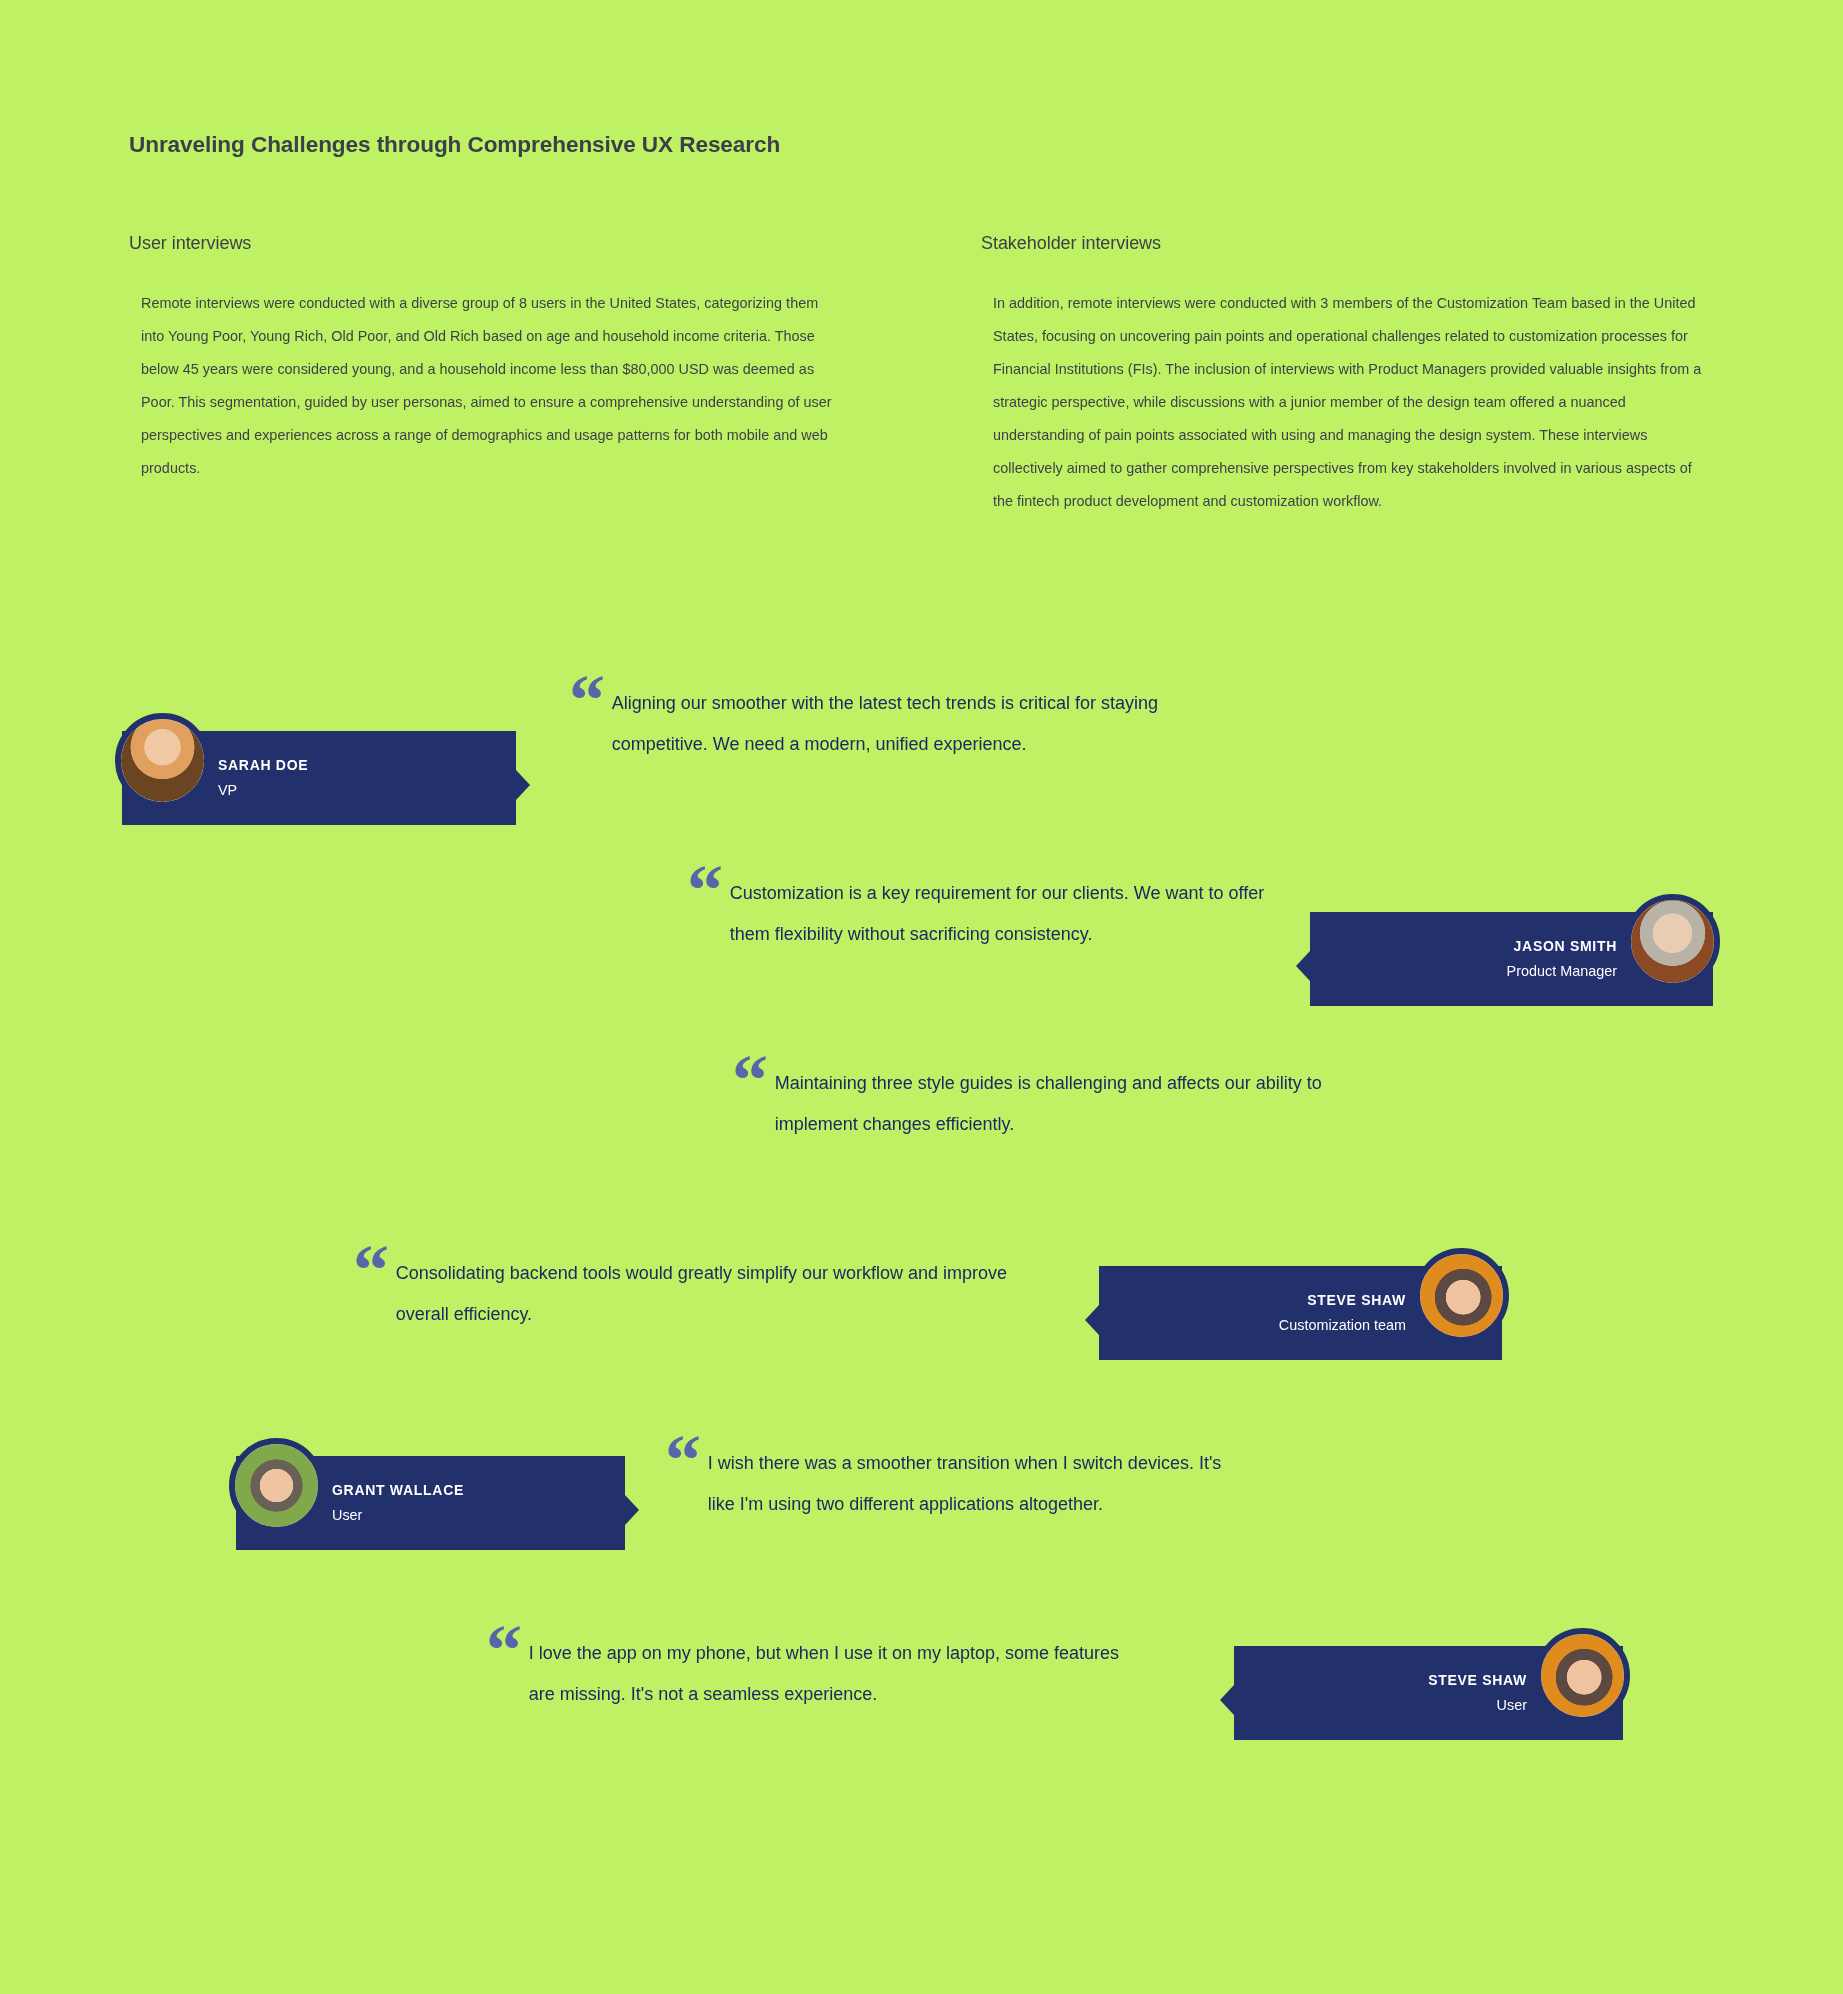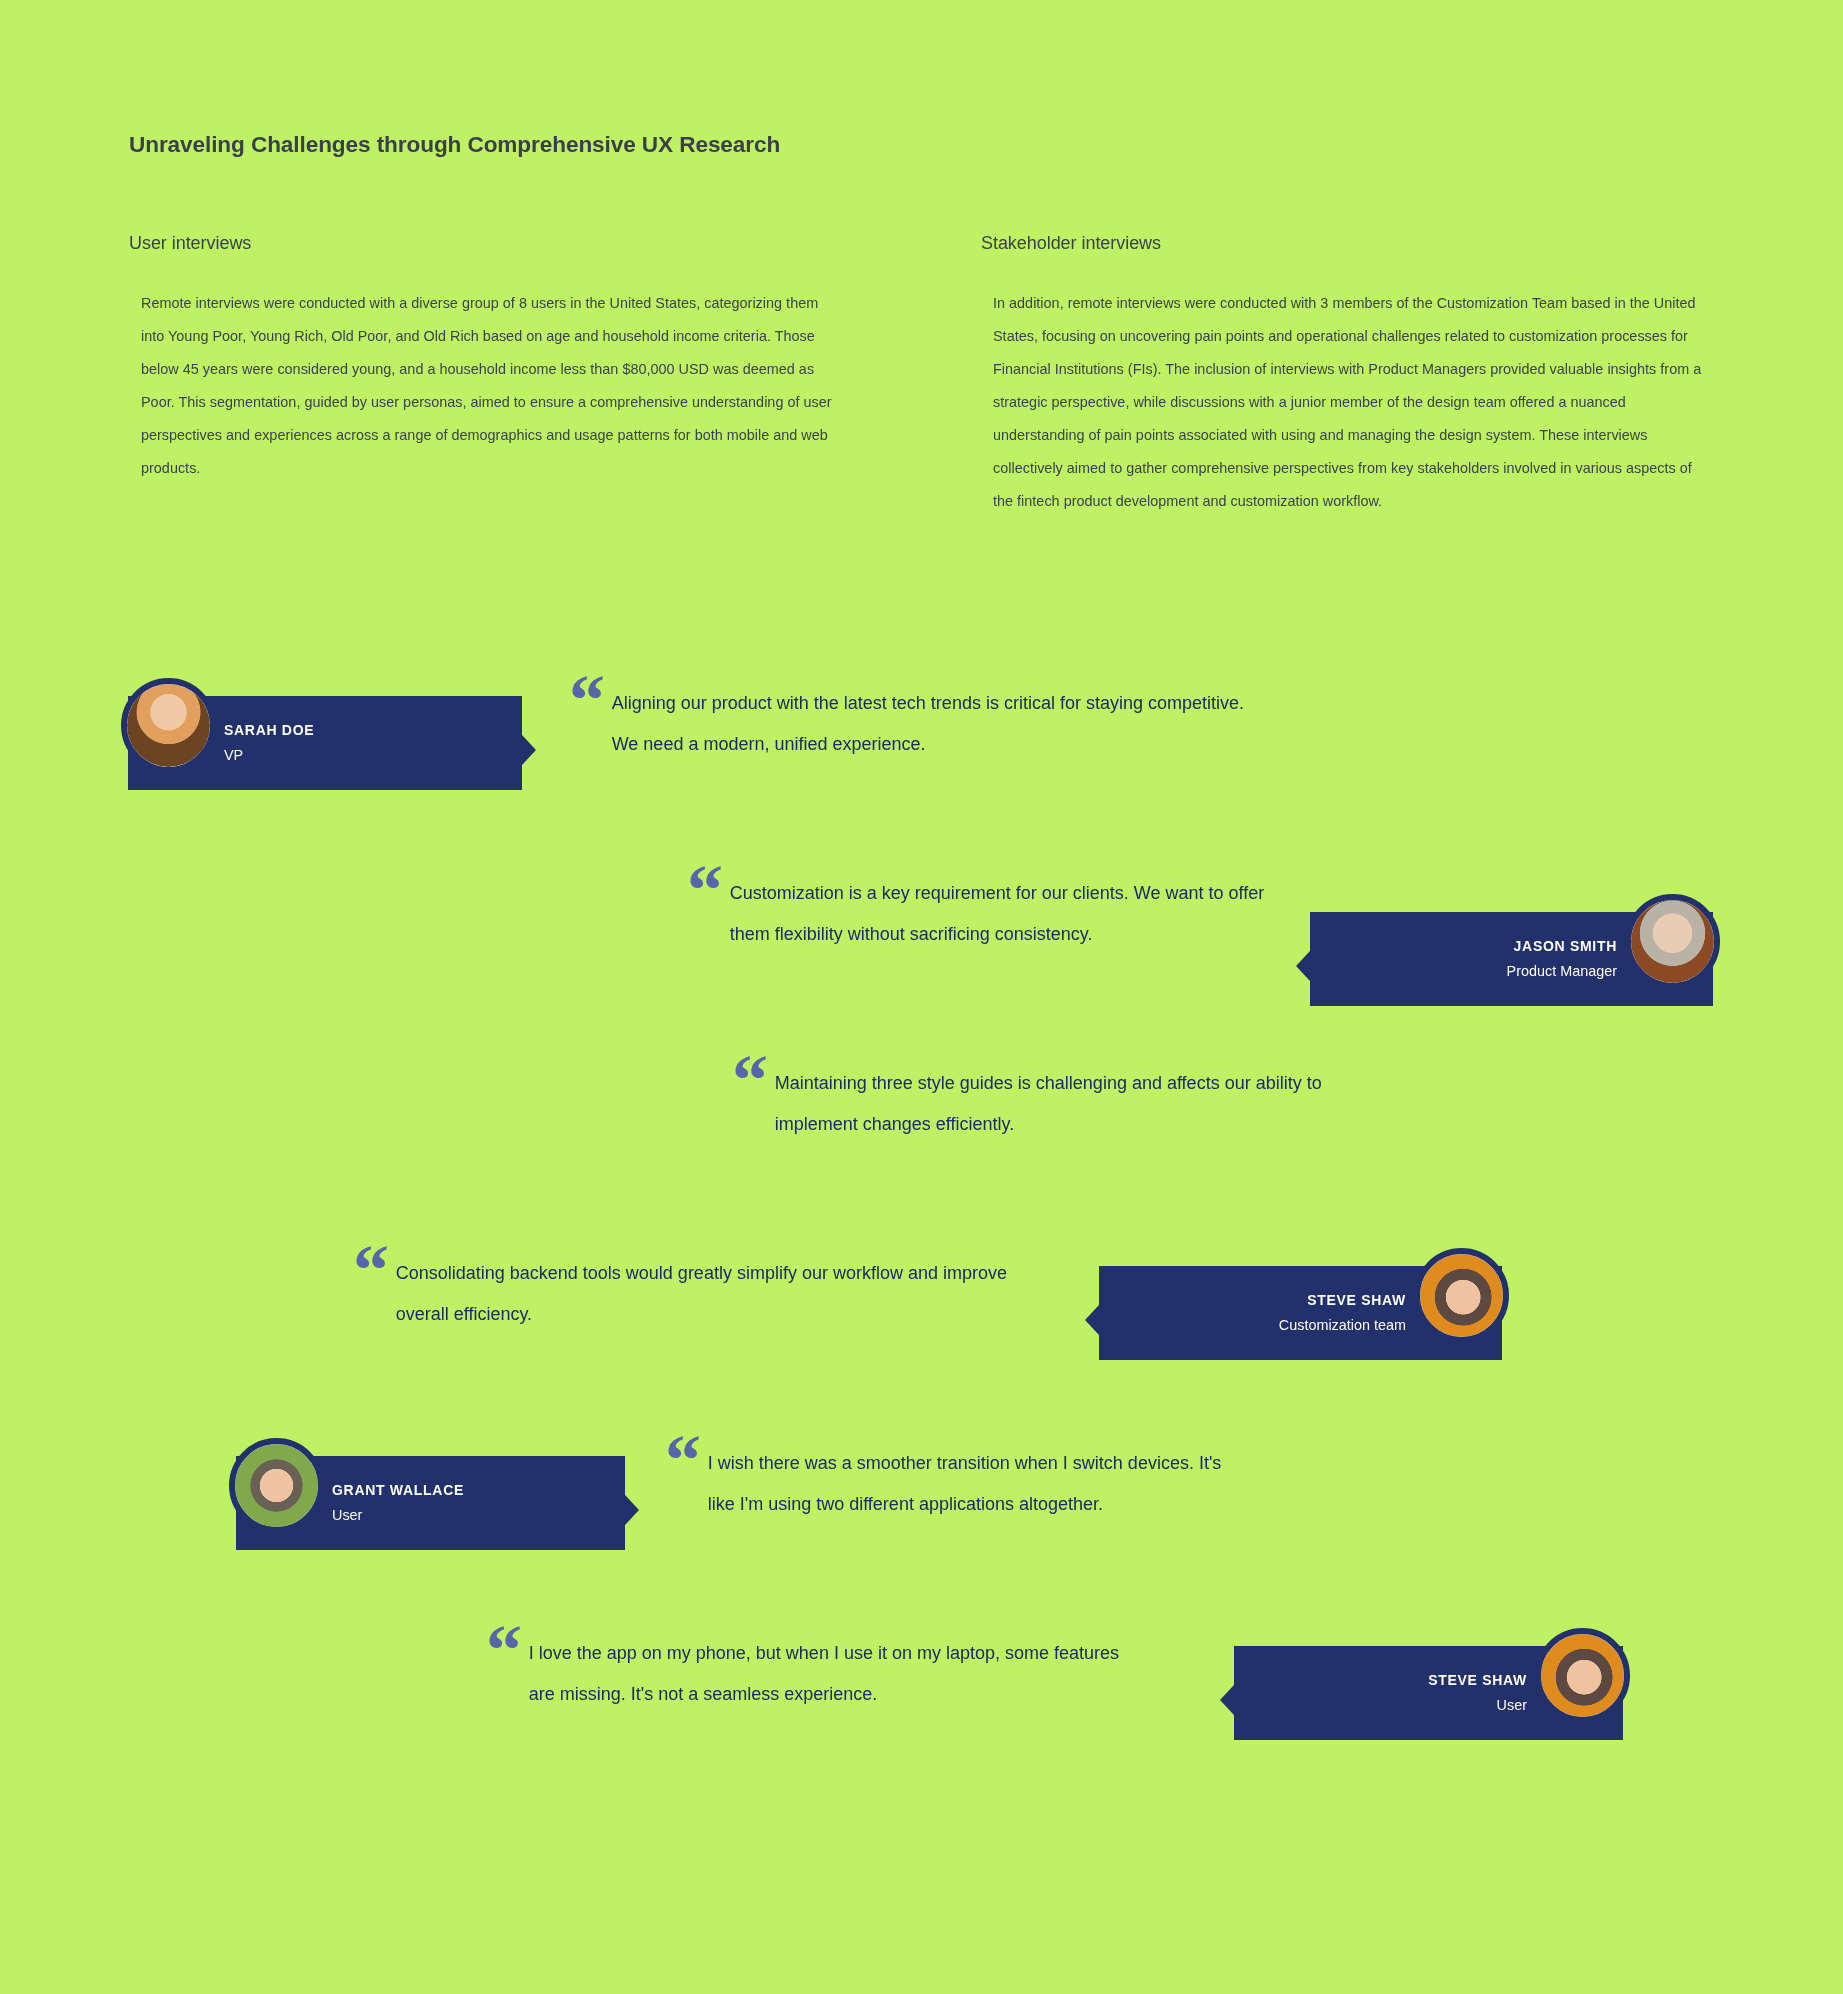--- a/index.html
+++ b/index.html
@@ -176,33 +176,33 @@
     <p class="col-body">Remote interviews were conducted with a diverse group of 8 users in the United States, categorizing them into Young Poor, Young Rich, Old Poor, and Old Rich based on age and household income criteria. Those below 45 years were considered young, and a household income less than $80,000 USD was deemed as Poor. This segmentation, guided by user personas, aimed to ensure a comprehensive understanding of user perspectives and experiences across a range of demographics and usage patterns for both mobile and web products.</p>
   </div>
 
   <div class="col col-right">
     <h2 class="col-heading">Stakeholder interviews</h2>
     <p class="col-body">In addition, remote interviews were conducted with 3 members of the Customization Team based in the United States, focusing on uncovering pain points and operational challenges related to customization processes for Financial Institutions (FIs). The inclusion of interviews with Product Managers provided valuable insights from a strategic perspective, while discussions with a junior member of the design team offered a nuanced understanding of pain points associated with using and managing the design system. These interviews collectively aimed to gather comprehensive perspectives from key stakeholders involved in various aspects of the fintech product development and customization workflow.</p>
   </div>
 
   <div class="testimonials">
       <div class="row">
-        <div class="card card-left" style="left: 128px; width: 394px;">
+        <div class="card card-left" style="left: 122px; width: 394px; margin-top: 35px;">
           <div class="plaque" style="left: 0px; width: 394px; padding-left: 96px; padding-right: 22px;">
             <div class="name">SARAH DOE</div>
             <div class="role">VP</div>
           </div>
           <div class="notch" style="left: 394px;"></div>
           <div class="avatar" style="left: -7.2px;">
             <div class="face" style="background: radial-gradient(circle at 50% 34%, rgb(240, 201, 164) 0px, rgb(240, 201, 164) 26%, rgb(226, 160, 95) 27%, rgb(226, 160, 95) 46%, rgb(107, 68, 34) 47%, rgb(107, 68, 34) 100%);"></div>
           </div>
         </div>
         <div class="quote" style="left: 569px; width: 682px;">
           <span class="quote-mark">“</span>
-          <div class="quote-text">Aligning our product with the latest tech trends is critical for staying competitive. We need a modern, unified experience.</div>
+          <div class="quote-text">Aligning our smoother with the latest tech trends is critical for staying competitive. We need a modern, unified experience.</div>
         </div>
       </div>
       <div class="row">
         <div class="card card-right" style="left: 1310px; width: 403px; margin-top: 26px;">
           <div class="plaque" style="left: 0px; width: 403px; padding-left: 22px; padding-right: 96px;">
             <div class="name">JASON SMITH</div>
             <div class="role">Product Manager</div>
           </div>
           <div class="notch" style="left: -14.4px;"></div>
           <div class="avatar" style="left: 315px;">

